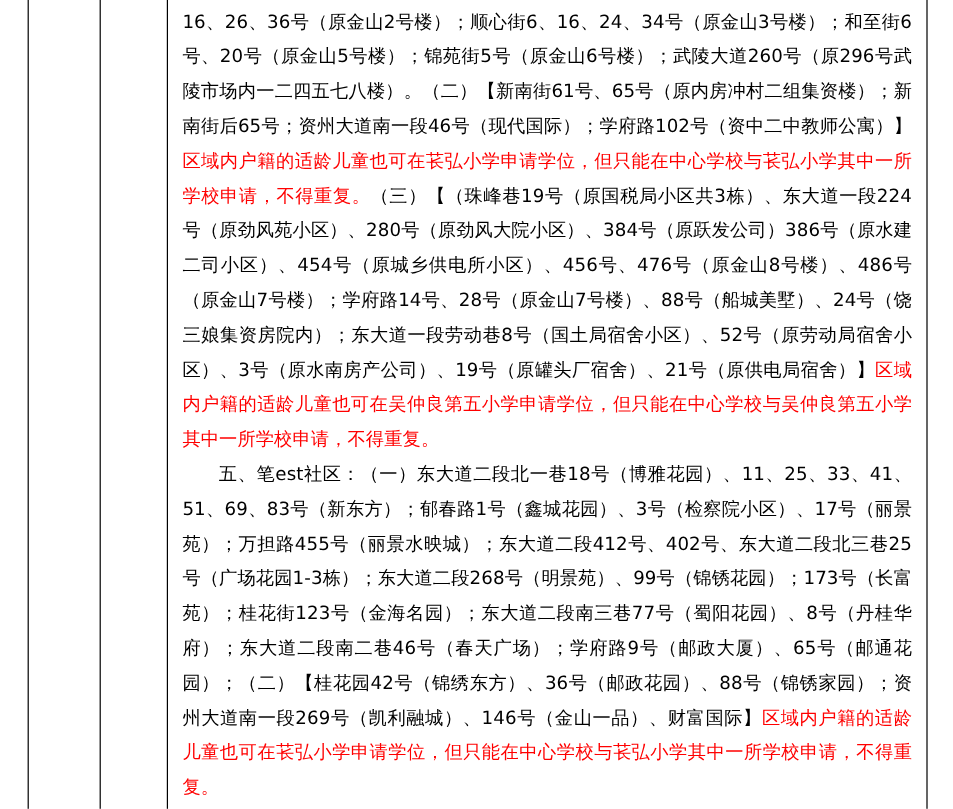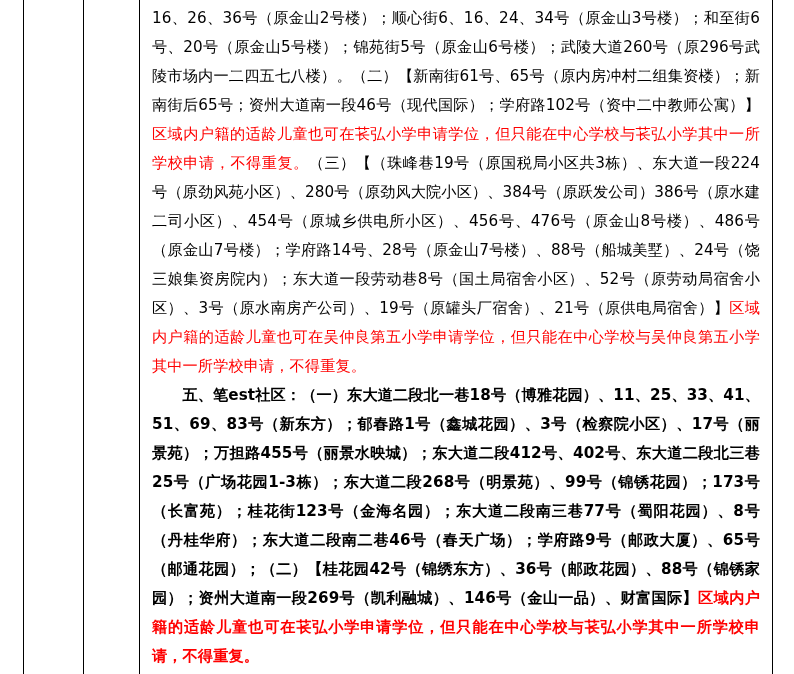--- a/index.html
+++ b/index.html
@@ -54,21 +54,20 @@
     text-align: justify;
     text-justify: inter-ideograph;
     letter-spacing: 0.1px;
   }
   .para {
     margin: 0;
     text-indent: 0;
   }
   .para.indent {
     text-indent: 2em;
-    font-weight: bold;
   }
   .red {
     color: #ff0000;
   }
   .black {
     color: #000000;
   }
 </style>
 </head>
 <body>

